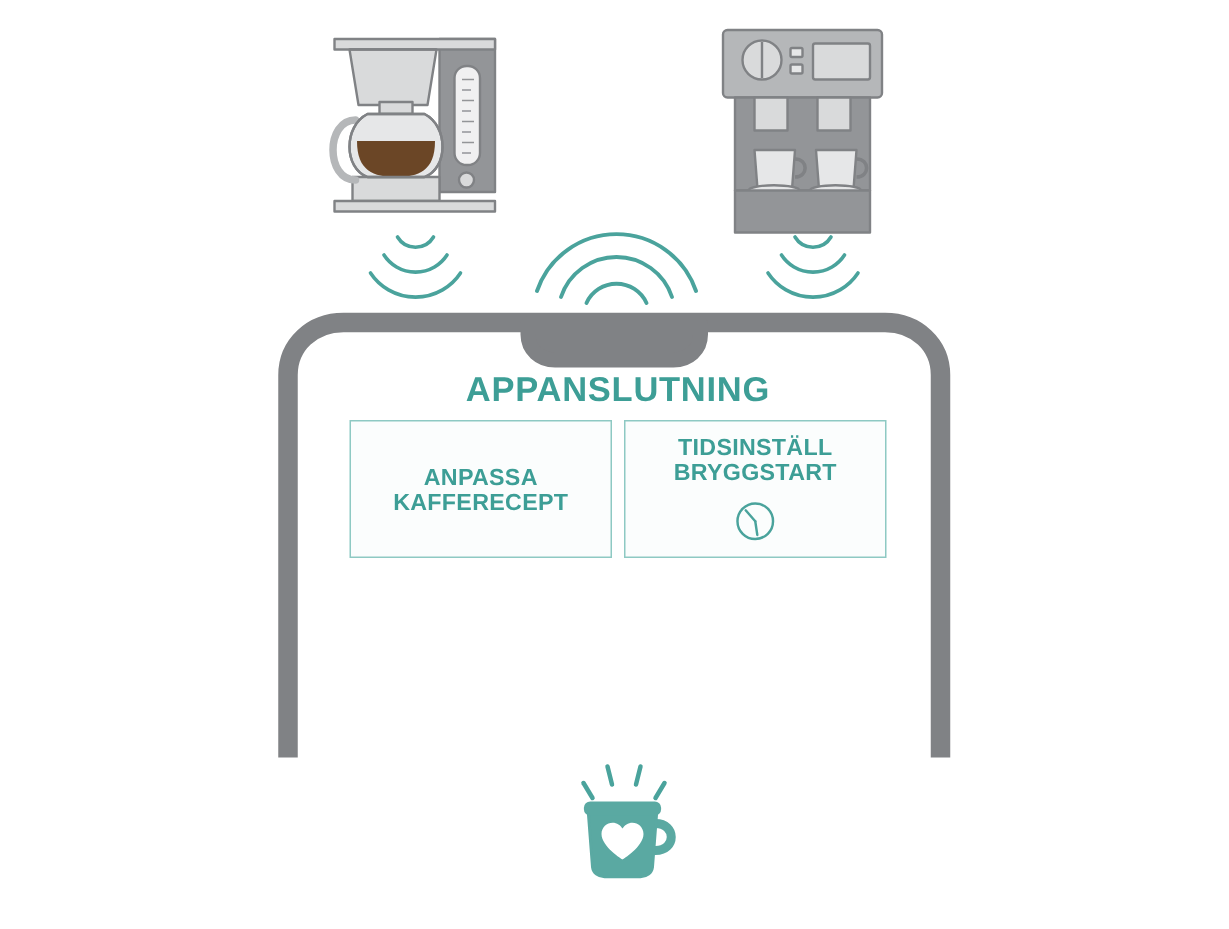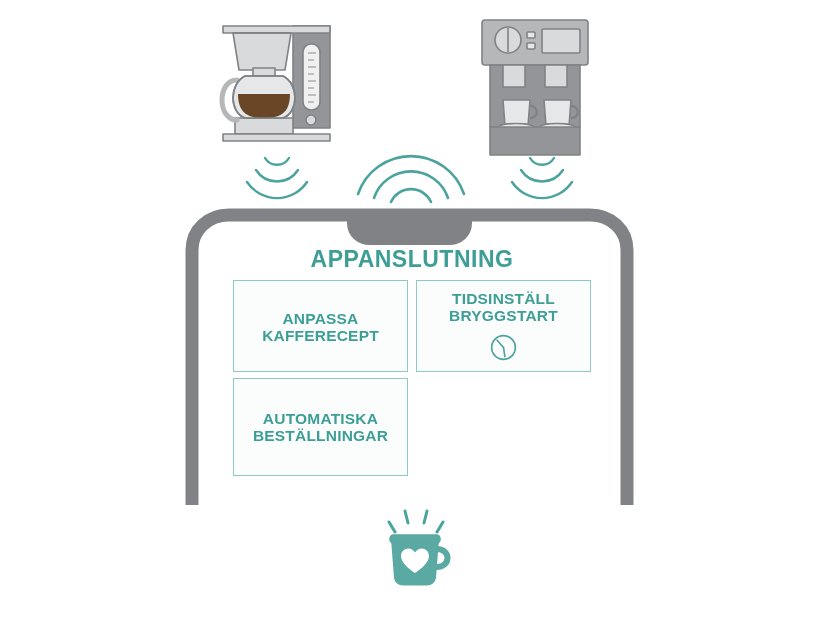--- a/index.html
+++ b/index.html
@@ -229,24 +229,20 @@
             <g stroke="#4aa39c" stroke-width="1.8" fill="none" stroke-linecap="round">
               <circle cx="17" cy="17" r="13"></circle>
               <line x1="17" y1="17" x2="10" y2="9"></line>
               <line x1="17" y1="17" x2="18.5" y2="27"></line>
             </g>
           </svg>
         </div>
       </div>
 
 
-      <div class="tile" id="tile-orders">
-        <div class="tile-label">AUTOMATISKA
-BESTÄLLNINGAR</div>
-      </div>
 
     </div>
   </div>
 
   <div id="mug" class="abs">
     <svg viewBox="0 0 95 85" width="95" height="85" xmlns="http://www.w3.org/2000/svg">
 
       <g stroke="#4aa39c" stroke-width="3" stroke-linecap="round">
         <line x1="22" y1="17" x2="28" y2="27"></line>
         <line x1="38" y1="6" x2="41" y2="18"></line>

